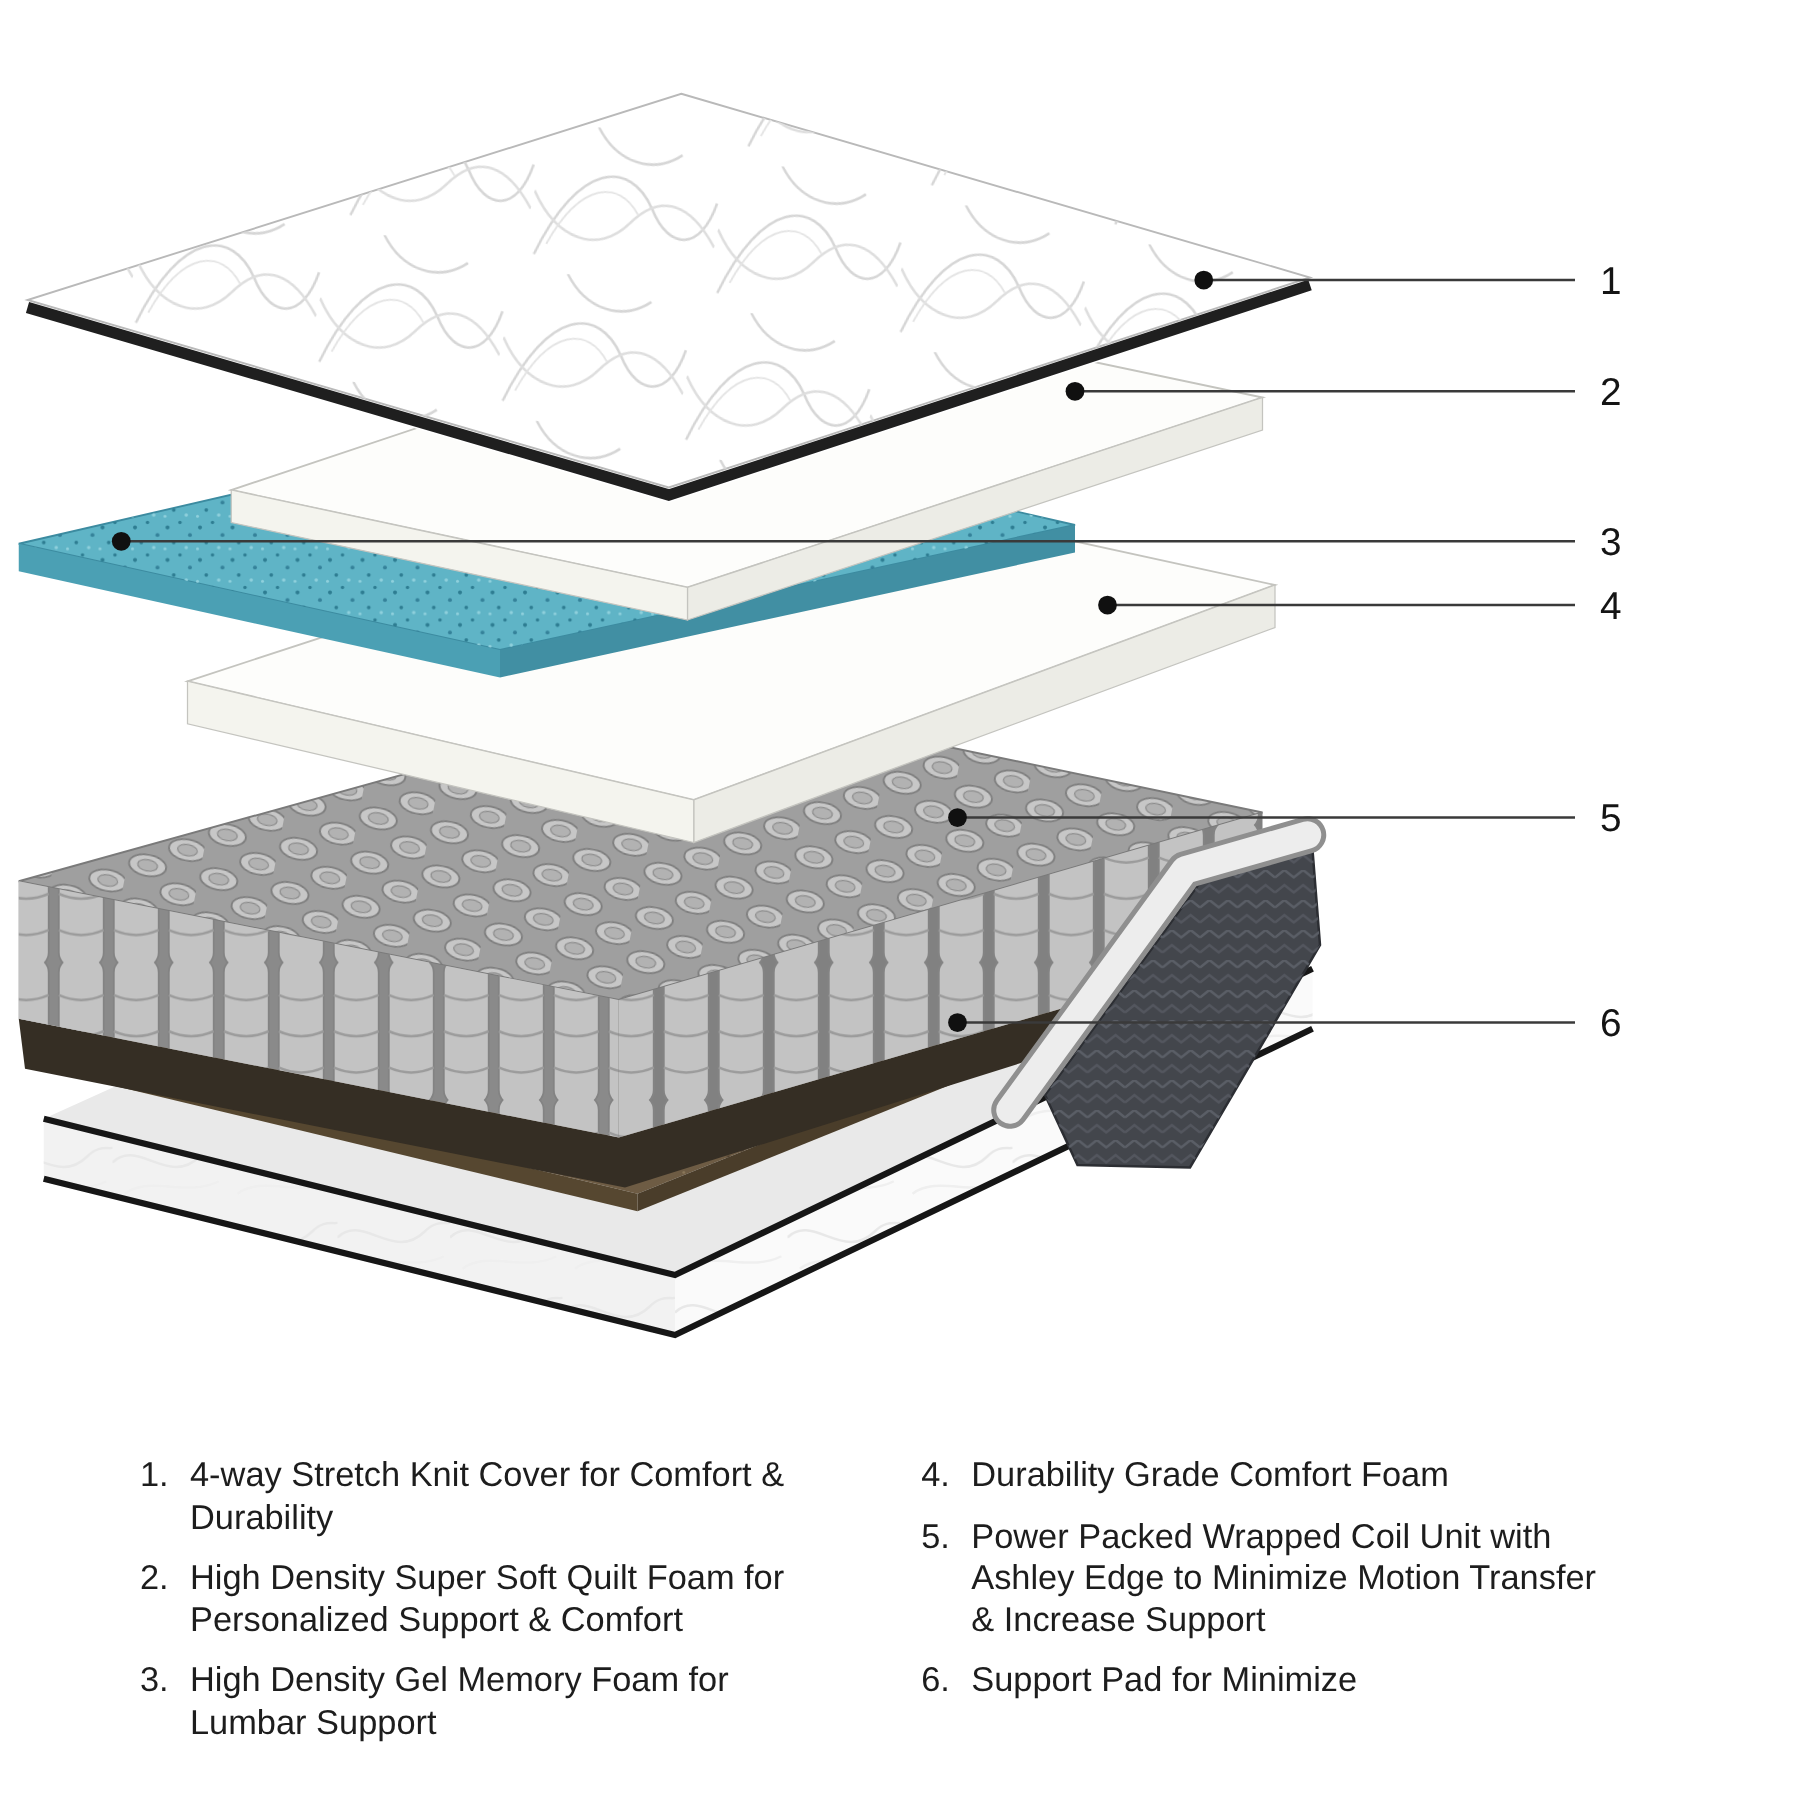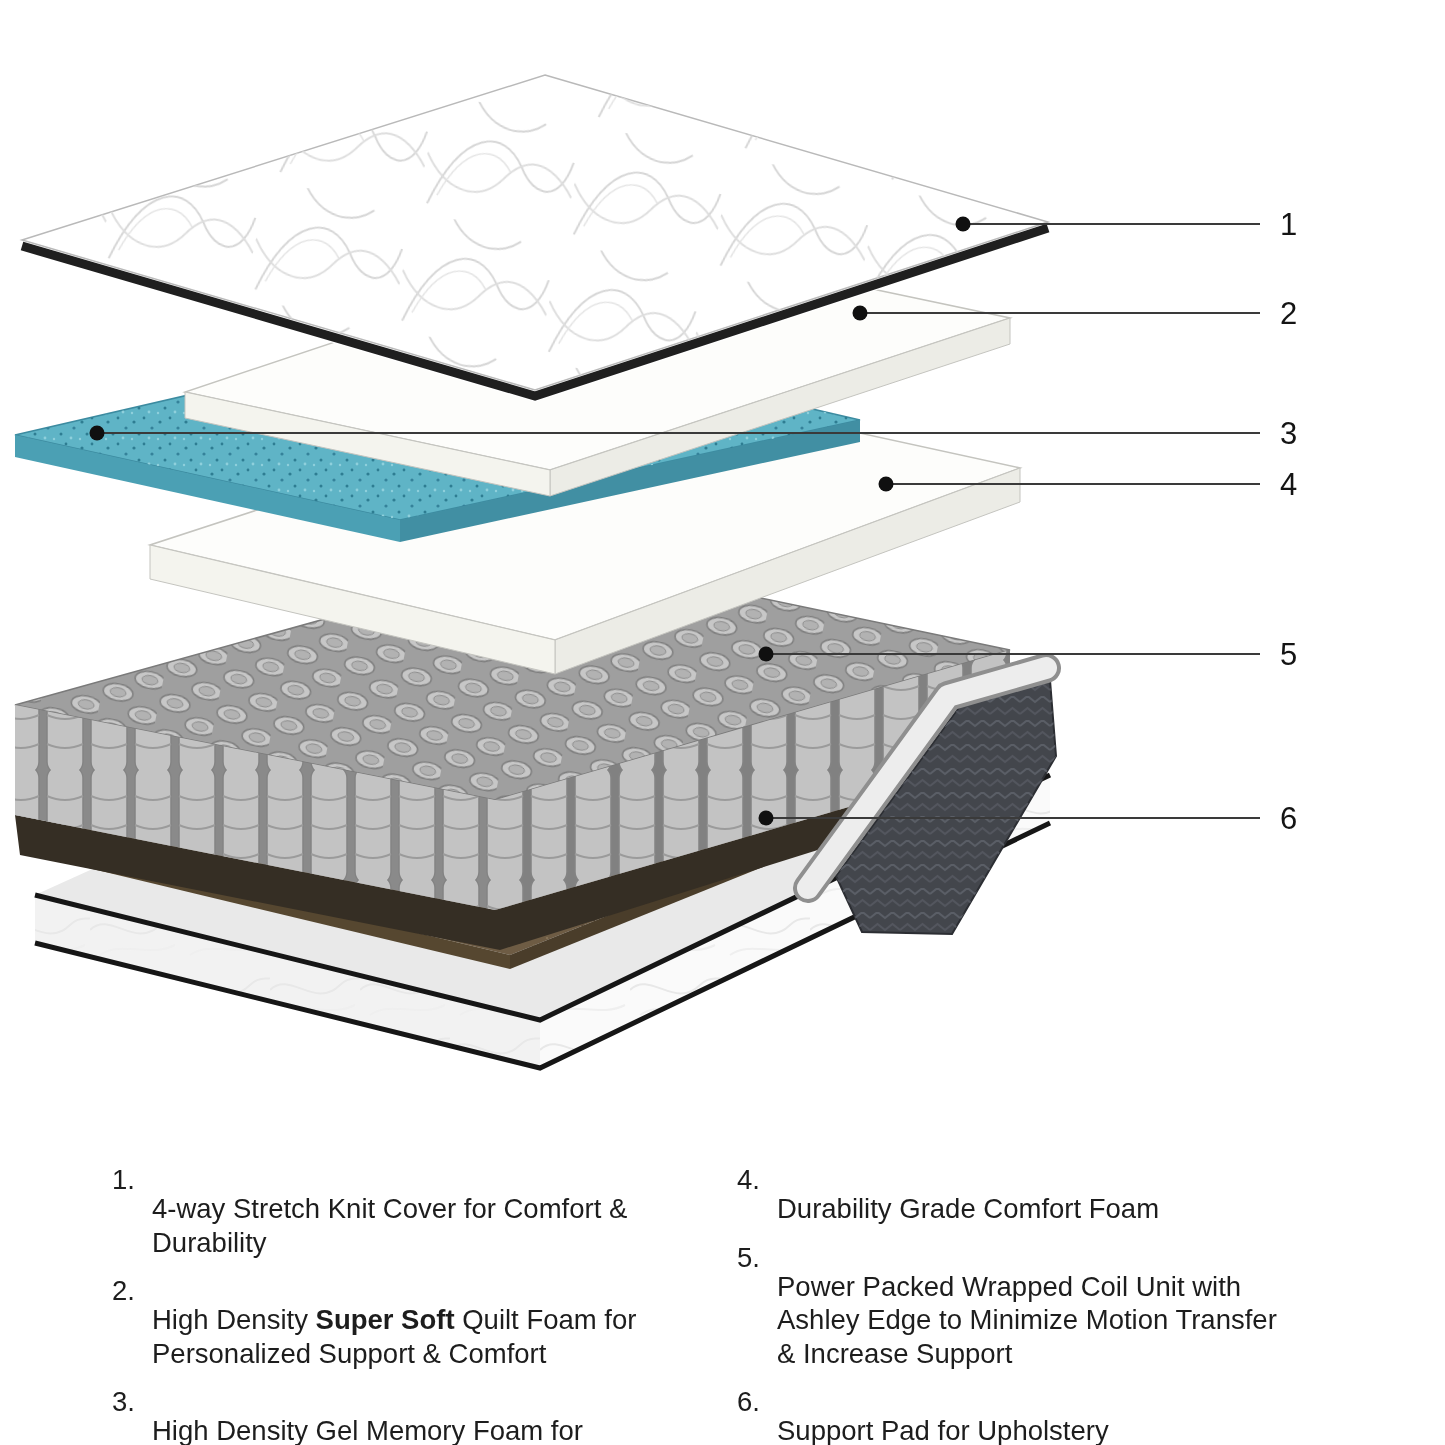--- a/index.html
+++ b/index.html
@@ -7,22 +7,22 @@
        font-family:"Liberation Sans",sans-serif;color:#1d1d1d;}
   .stage{position:absolute;inset:0;}
   svg{position:absolute;top:0;left:0;}
   svg text{font-family:"Liberation Sans",sans-serif;font-size:31px;fill:#141414;}
   .legend-col{position:absolute;display:flex;flex-direction:column;gap:15px;
               font-size:27.5px;line-height:1.22;color:#1d1d1d;}
   .legend-col.left{left:112px;top:1163px;width:545px;}
   .legend-col.right{left:737px;top:1163px;width:555px;}
   .legend-item{display:flex;}
   .legend-item .num{flex:0 0 40px;}
-  .legend-item .txt{flex:1;margin-top:29px;}
-  .b{font-weight:700;}
+  .legend-item .txt{flex:1;}
+  .b{font-weight:400;}
 </style>
 </head>
 <body>
 
 <div class="stage">
 
 <svg width="1445" height="1445" viewBox="0 0 1445 1445">
   <defs>
     <pattern id="quilt" width="150" height="120" patternUnits="userSpaceOnUse" patternTransform="rotate(12)">
       <path d="M10,110 C30,30 70,20 95,55 C115,85 140,80 145,40" stroke="#d6d6d6" fill="none" stroke-width="2"></path>
@@ -186,17 +186,17 @@
   <div class="legend-item">
     <span class="num">4.</span>
     <span class="txt">Durability Grade Comfort Foam</span>
   </div>
   <div class="legend-item">
     <span class="num">5.</span>
     <span class="txt">Power Packed Wrapped Coil Unit with Ashley Edge to Minimize Motion Transfer &amp; Increase Support</span>
   </div>
   <div class="legend-item">
     <span class="num">6.</span>
-    <span class="txt">Support Pad for Upholstery</span>
+    <span class="txt">Support Pad for Minimize</span>
   </div>
 </div>
 
 </div>
 
 </body></html>

